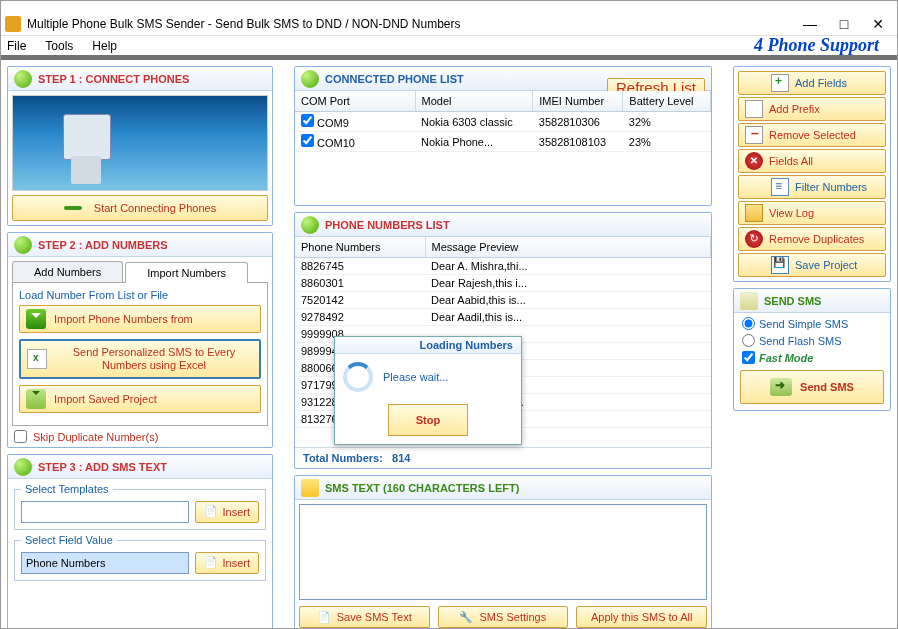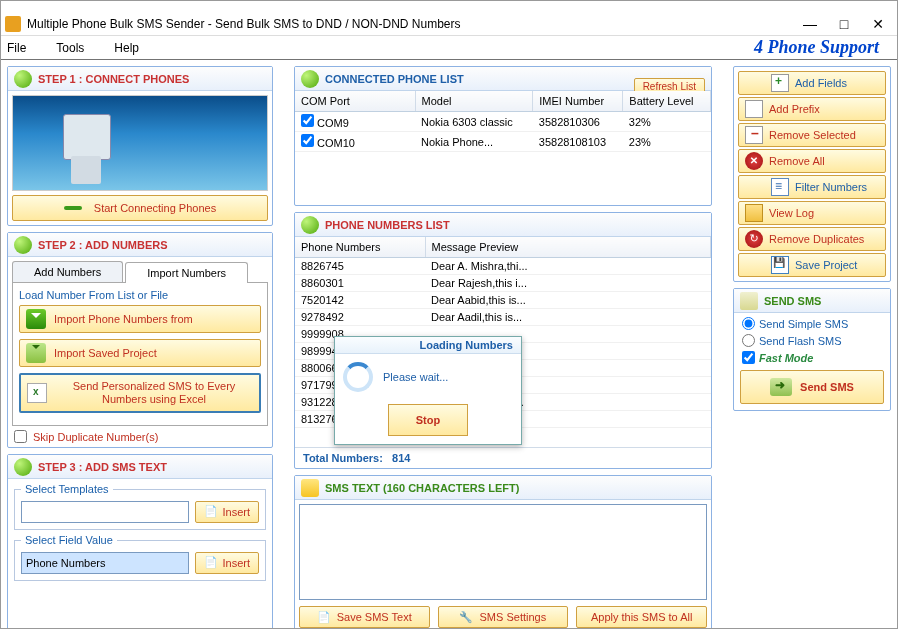--- a/index.html
+++ b/index.html
@@ -2,21 +2,21 @@
 <html><head>
 <meta charset="utf-8">
 <style>
 * { box-sizing: border-box; margin: 0; padding: 0; font-family: Tahoma, Arial, sans-serif; font-size: 11px; }
 body { background: #fff; width: 898px; height: 629px; overflow: hidden; border: 1px solid #999; }
 .titlebar { height: 24px; background: #fff; display: flex; align-items: center; padding: 0 4px; border-bottom: 1px solid #ddd; margin-top: 11px; }
 .titlebar .app-icon { width: 16px; height: 16px; background: #e8a020; margin-right: 6px; border-radius: 2px; }
 .titlebar .title-text { flex: 1; font-size: 12px; }
 .titlebar .win-btns { display: flex; gap: 20px; margin-right: 8px; }
 .titlebar .win-btn { width: 14px; height: 14px; display: flex; align-items: center; justify-content: center; font-size: 14px; cursor: pointer; }
-.menubar { height: 24px; display: flex; align-items: center; padding: 0 6px; gap: 30px; border-bottom: 1px solid #737373; }
+.menubar { height: 24px; display: flex; align-items: center; padding: 0 6px; gap: 19px; border-bottom: 5px solid #737373; }
 .menubar .menu-item { cursor: pointer; font-size: 12px; }
 .menubar .brand { margin-left: auto; color: #0044cc; font-style: italic; font-weight: bold; font-size: 18px; font-family: 'Times New Roman', serif; margin-right: 12px; }
 .content { display: flex; padding: 6px; gap: 21px; height: calc(100% - 48px); }
 .left-col { width: 266px; display: flex; flex-direction: column; gap: 6px; }
 .mid-col { flex: 1; display: flex; flex-direction: column; gap: 6px; justify-content: center; }
 .right-col { width: 158px; display: flex; flex-direction: column; gap: 6px; }
 .panel { border: 1px solid #8db2e3; background: #fff; border-radius: 2px; }
 .panel-hdr { height: 24px; display: flex; align-items: center; padding: 0 6px; gap: 6px; background: linear-gradient(#fdfdfd,#e8f0fb); border-bottom: 1px solid #c0d4eb; font-weight: bold; }
 .panel-hdr .hdr-icon { width: 18px; height: 18px; border-radius: 50%; background: radial-gradient(circle at 30% 30%, #bff57a, #4fa80a); position: relative; }
 .panel-hdr .hdr-icon.sms { background: linear-gradient(#ffe680,#f7c423); border-radius: 3px; }
@@ -50,21 +50,21 @@
 fieldset.mini { border: 1px solid #b8c8e0; margin: 4px 6px; padding: 6px; }
 fieldset.mini legend { color: #1a5faa; padding: 0 4px; }
 .input-row { display: flex; align-items: center; gap: 6px; }
 .input-row input[type=text] { flex: 1; height: 22px; border: 1px solid #7a9ac0; padding: 0 4px; }
 .small-btn { height: 22px; padding: 0 8px; border: 1px solid #cfa040; background: linear-gradient(#fffbe0,#ffe9a0); display: inline-flex; align-items: center; gap: 4px; color: #c03020; cursor: pointer; border-radius: 2px; }
 .small-btn .mini-icon { width: 14px; height: 14px; }
 .table-wrap { overflow: auto; }
 table { width: 100%; border-collapse: collapse; font-size: 11px; }
 th { text-align: left; font-weight: normal; padding: 4px 6px; background: linear-gradient(#fdfdfd,#eef2f8); border-right: 1px solid #d0dbe8; border-bottom: 1px solid #c0d0e0; }
 td { padding: 2px 6px; border-bottom: 1px solid #f0f0f0; white-space: nowrap; }
-.refresh-btn { margin-left: auto; height: 18px; padding: 0 8px; border: 1px solid #cfa040; background: linear-gradient(#fffbe0,#ffe9a0); color: #c03020; cursor: pointer; font-size: 10px; border-radius: 2px; margin-top: 16px; }
+.refresh-btn { margin-left: auto; height: 18px; padding: 0 8px; border: 1px solid #cfa040; background: linear-gradient(#fffbe0,#ffe9a0); color: #c03020; cursor: pointer; font-size: 15px; border-radius: 2px; margin-top: 16px; }
 .total-row { padding: 4px 8px; color: #1e5fa8; font-weight: bold; border-top: 1px solid #d0dbe8; }
 .sms-textarea { width: calc(100% - 8px); margin: 4px; height: 96px; border: 1px solid #7a9ac0; resize: none; }
 .btn-row { display: flex; gap: 8px; padding: 0 4px 4px; }
 .btn-row .mid-btn { flex: 1; height: 22px; border: 1px solid #cfa040; background: linear-gradient(#fffbe0,#ffe9a0); display: flex; align-items: center; justify-content: center; gap: 6px; color: #c03020; cursor: pointer; border-radius: 2px; }
 .side-btn { height: 24px; margin: 2px 4px; border: 1px solid #cfa040; background: linear-gradient(#fffbe0,#ffe9a0); display: flex; align-items: center; padding: 0 6px; gap: 6px; color: #c03020; cursor: pointer; border-radius: 2px; font-size: 12px; }
 .side-btn.blue-text { color: #1e5fa8; padding-left: 32px; }
 .side-btn .side-icon { width: 18px; height: 18px; flex-shrink: 0; }
 .icon-plus { background:#fff; border:1px solid #999; position:relative; }
 .icon-plus::after { content:"+"; position:absolute; left:3px; top:-1px; color:#2a8a2a; font-weight:bold; font-size:12px; }
 .icon-prefix { background:#fff; border:1px solid #999; }
@@ -135,27 +135,27 @@
       <div class="tabs">
         <div class="tab">Add Numbers</div>
         <div class="tab active">Import Numbers</div>
       </div>
       <div class="tab-body">
         <span class="group-label">Load Number From List or File</span>
         <div class="import-btn">
           <span class="btn-icon icon-dl"></span>
           <span>Import Phone Numbers from</span>
         </div>
+        <div class="import-btn tall selected">
+          <span class="btn-icon icon-xls"></span>
+          <span style="text-align:center">Send Personalized SMS to Every Numbers using Excel</span>
+        </div>
         <div class="import-btn">
           <span class="btn-icon icon-folder"></span>
           <span>Import Saved Project</span>
-        </div>
-        <div class="import-btn tall selected">
-          <span class="btn-icon icon-xls"></span>
-          <span style="text-align:center">Send Personalized SMS to Every Numbers using Excel</span>
         </div>
       </div>
       <label class="chk-row">
         <input type="checkbox" style="">
         <span>Skip Duplicate Number(s)</span>
       </label>
     </div>
 
     <div class="panel" style="flex:1">
       <div class="panel-hdr">
@@ -314,21 +314,21 @@
       <div class="side-btn">
           <span class="side-icon icon-prefix"></span>
           <span>Add Prefix</span>
         </div>
       <div class="side-btn">
           <span class="side-icon icon-removesel"></span>
           <span>Remove Selected</span>
         </div>
       <div class="side-btn">
           <span class="side-icon icon-x"></span>
-          <span>Remove All</span>
+          <span>Fields All</span>
         </div>
       <div class="side-btn blue-text">
           <span class="side-icon icon-filter"></span>
           <span>Filter Numbers</span>
         </div>
       <div class="side-btn">
           <span class="side-icon icon-log"></span>
           <span>View Log</span>
         </div>
       <div class="side-btn">

